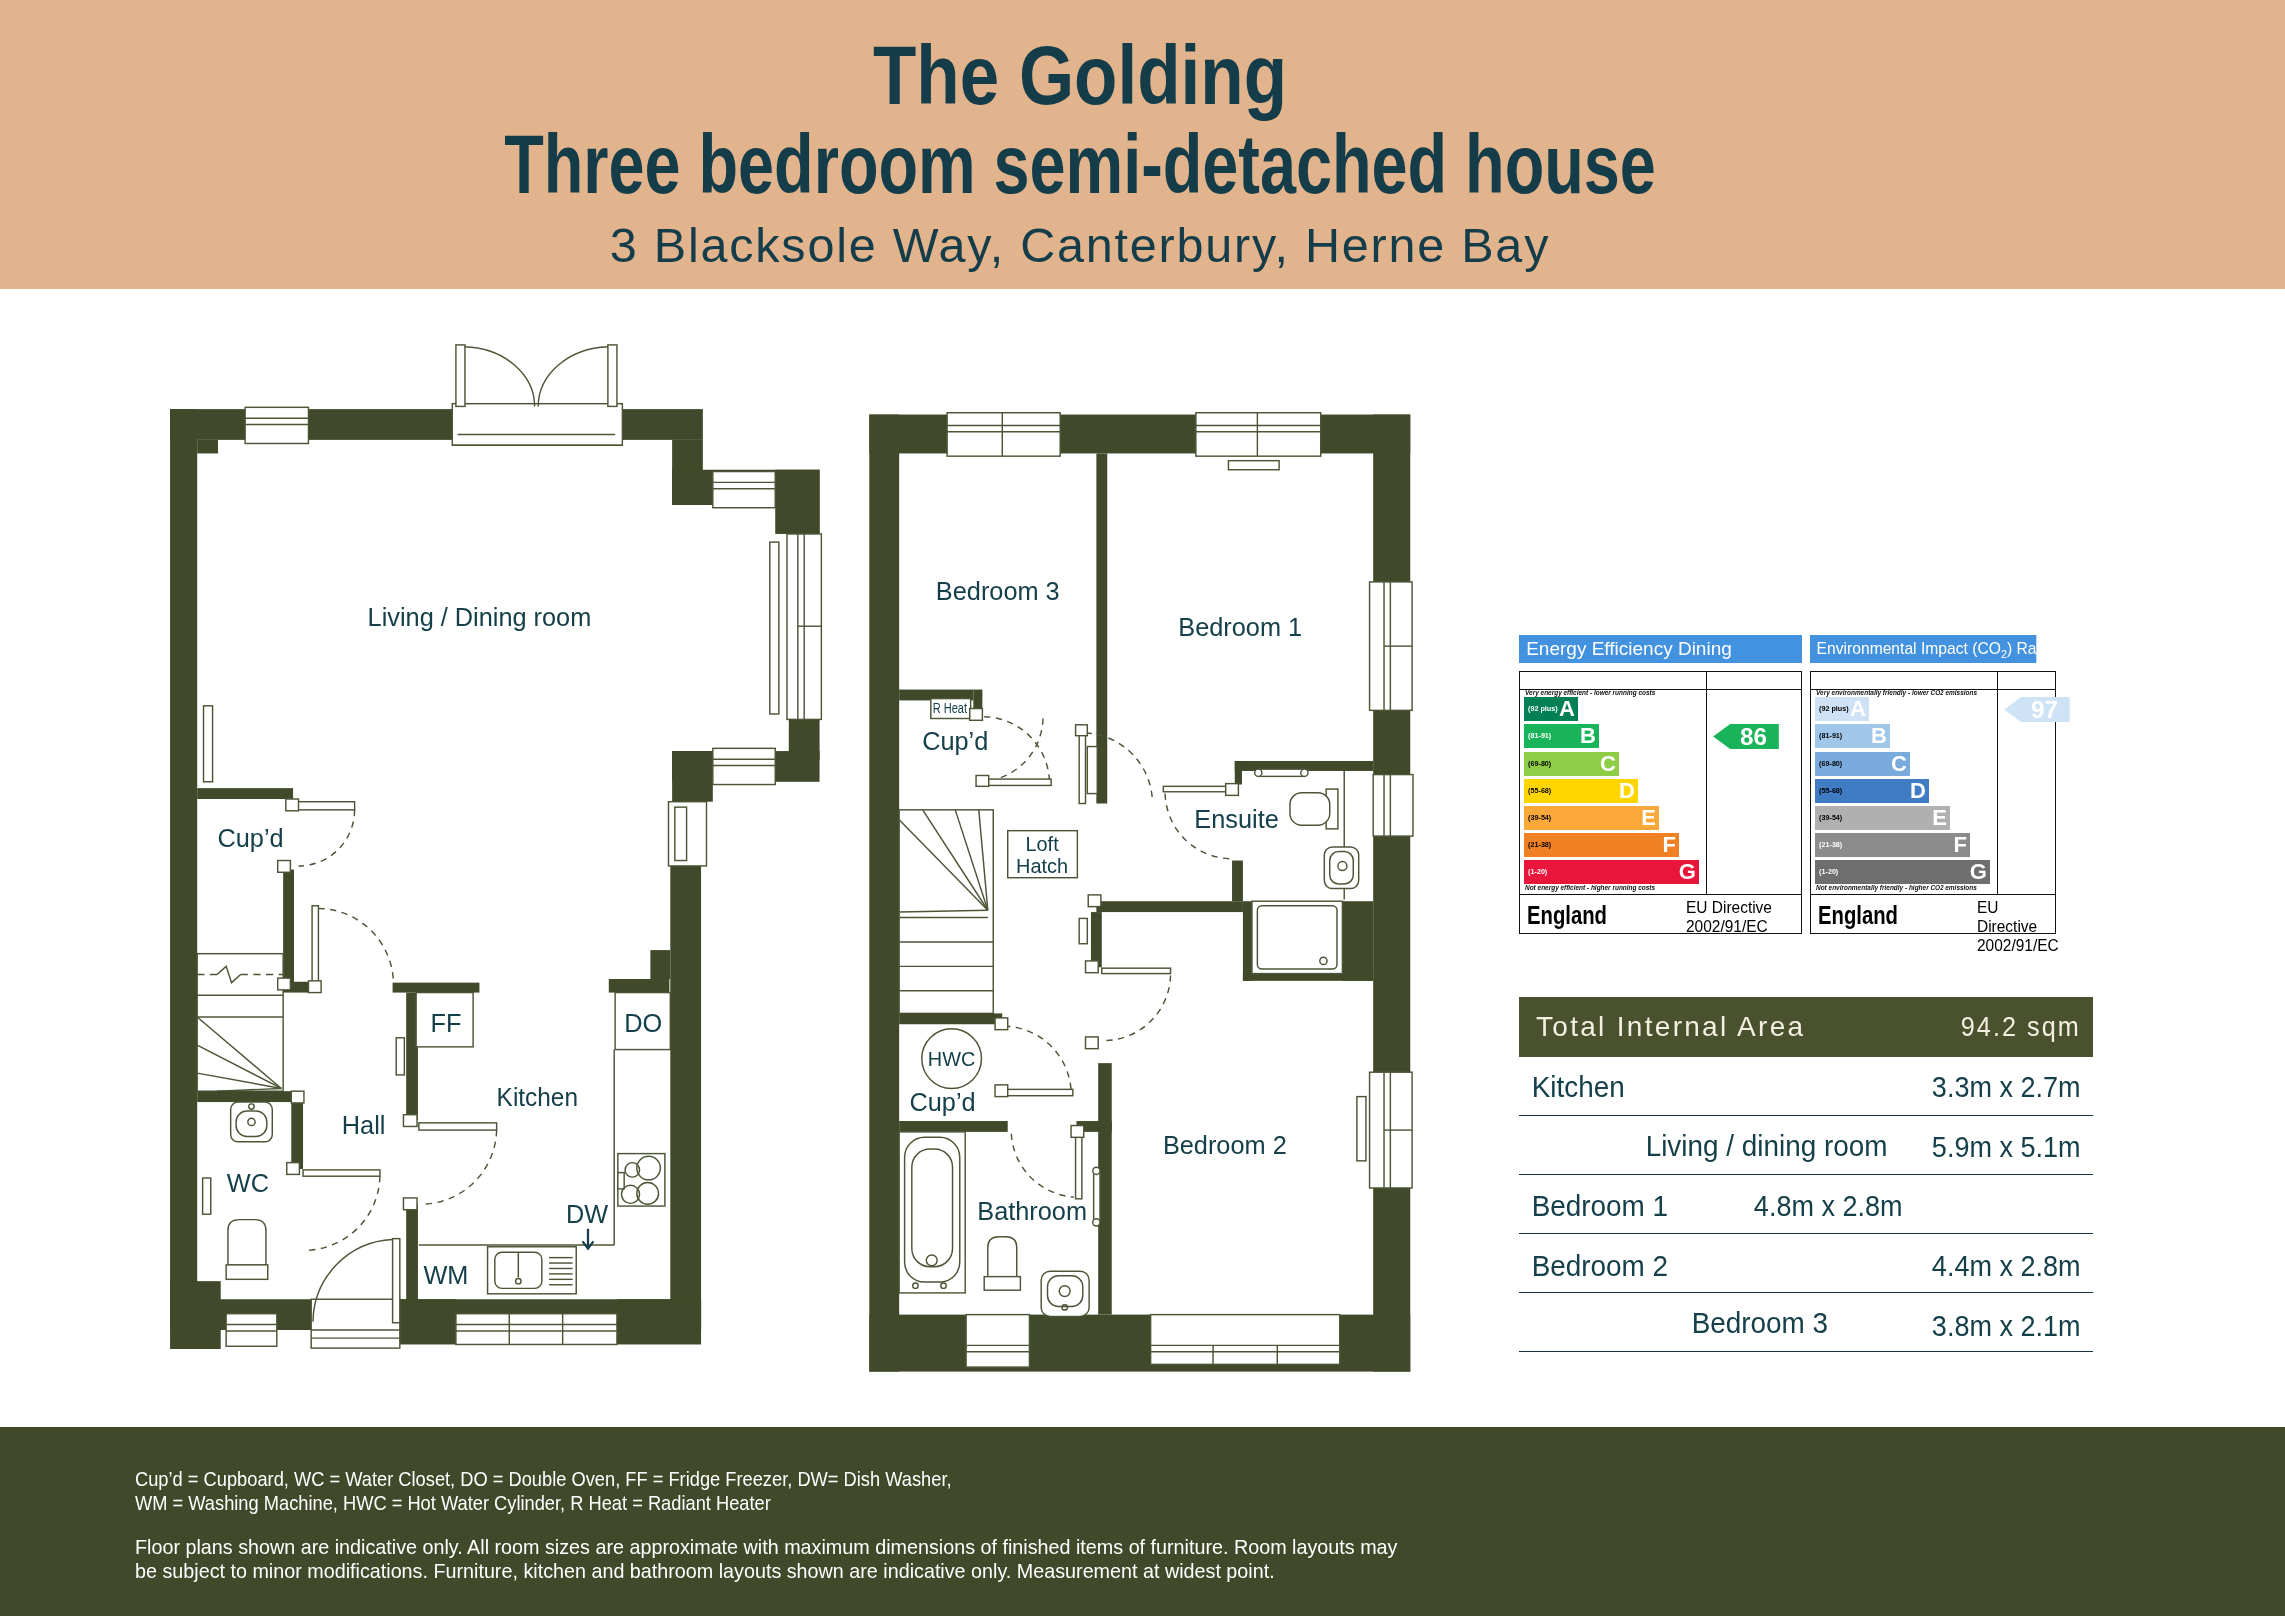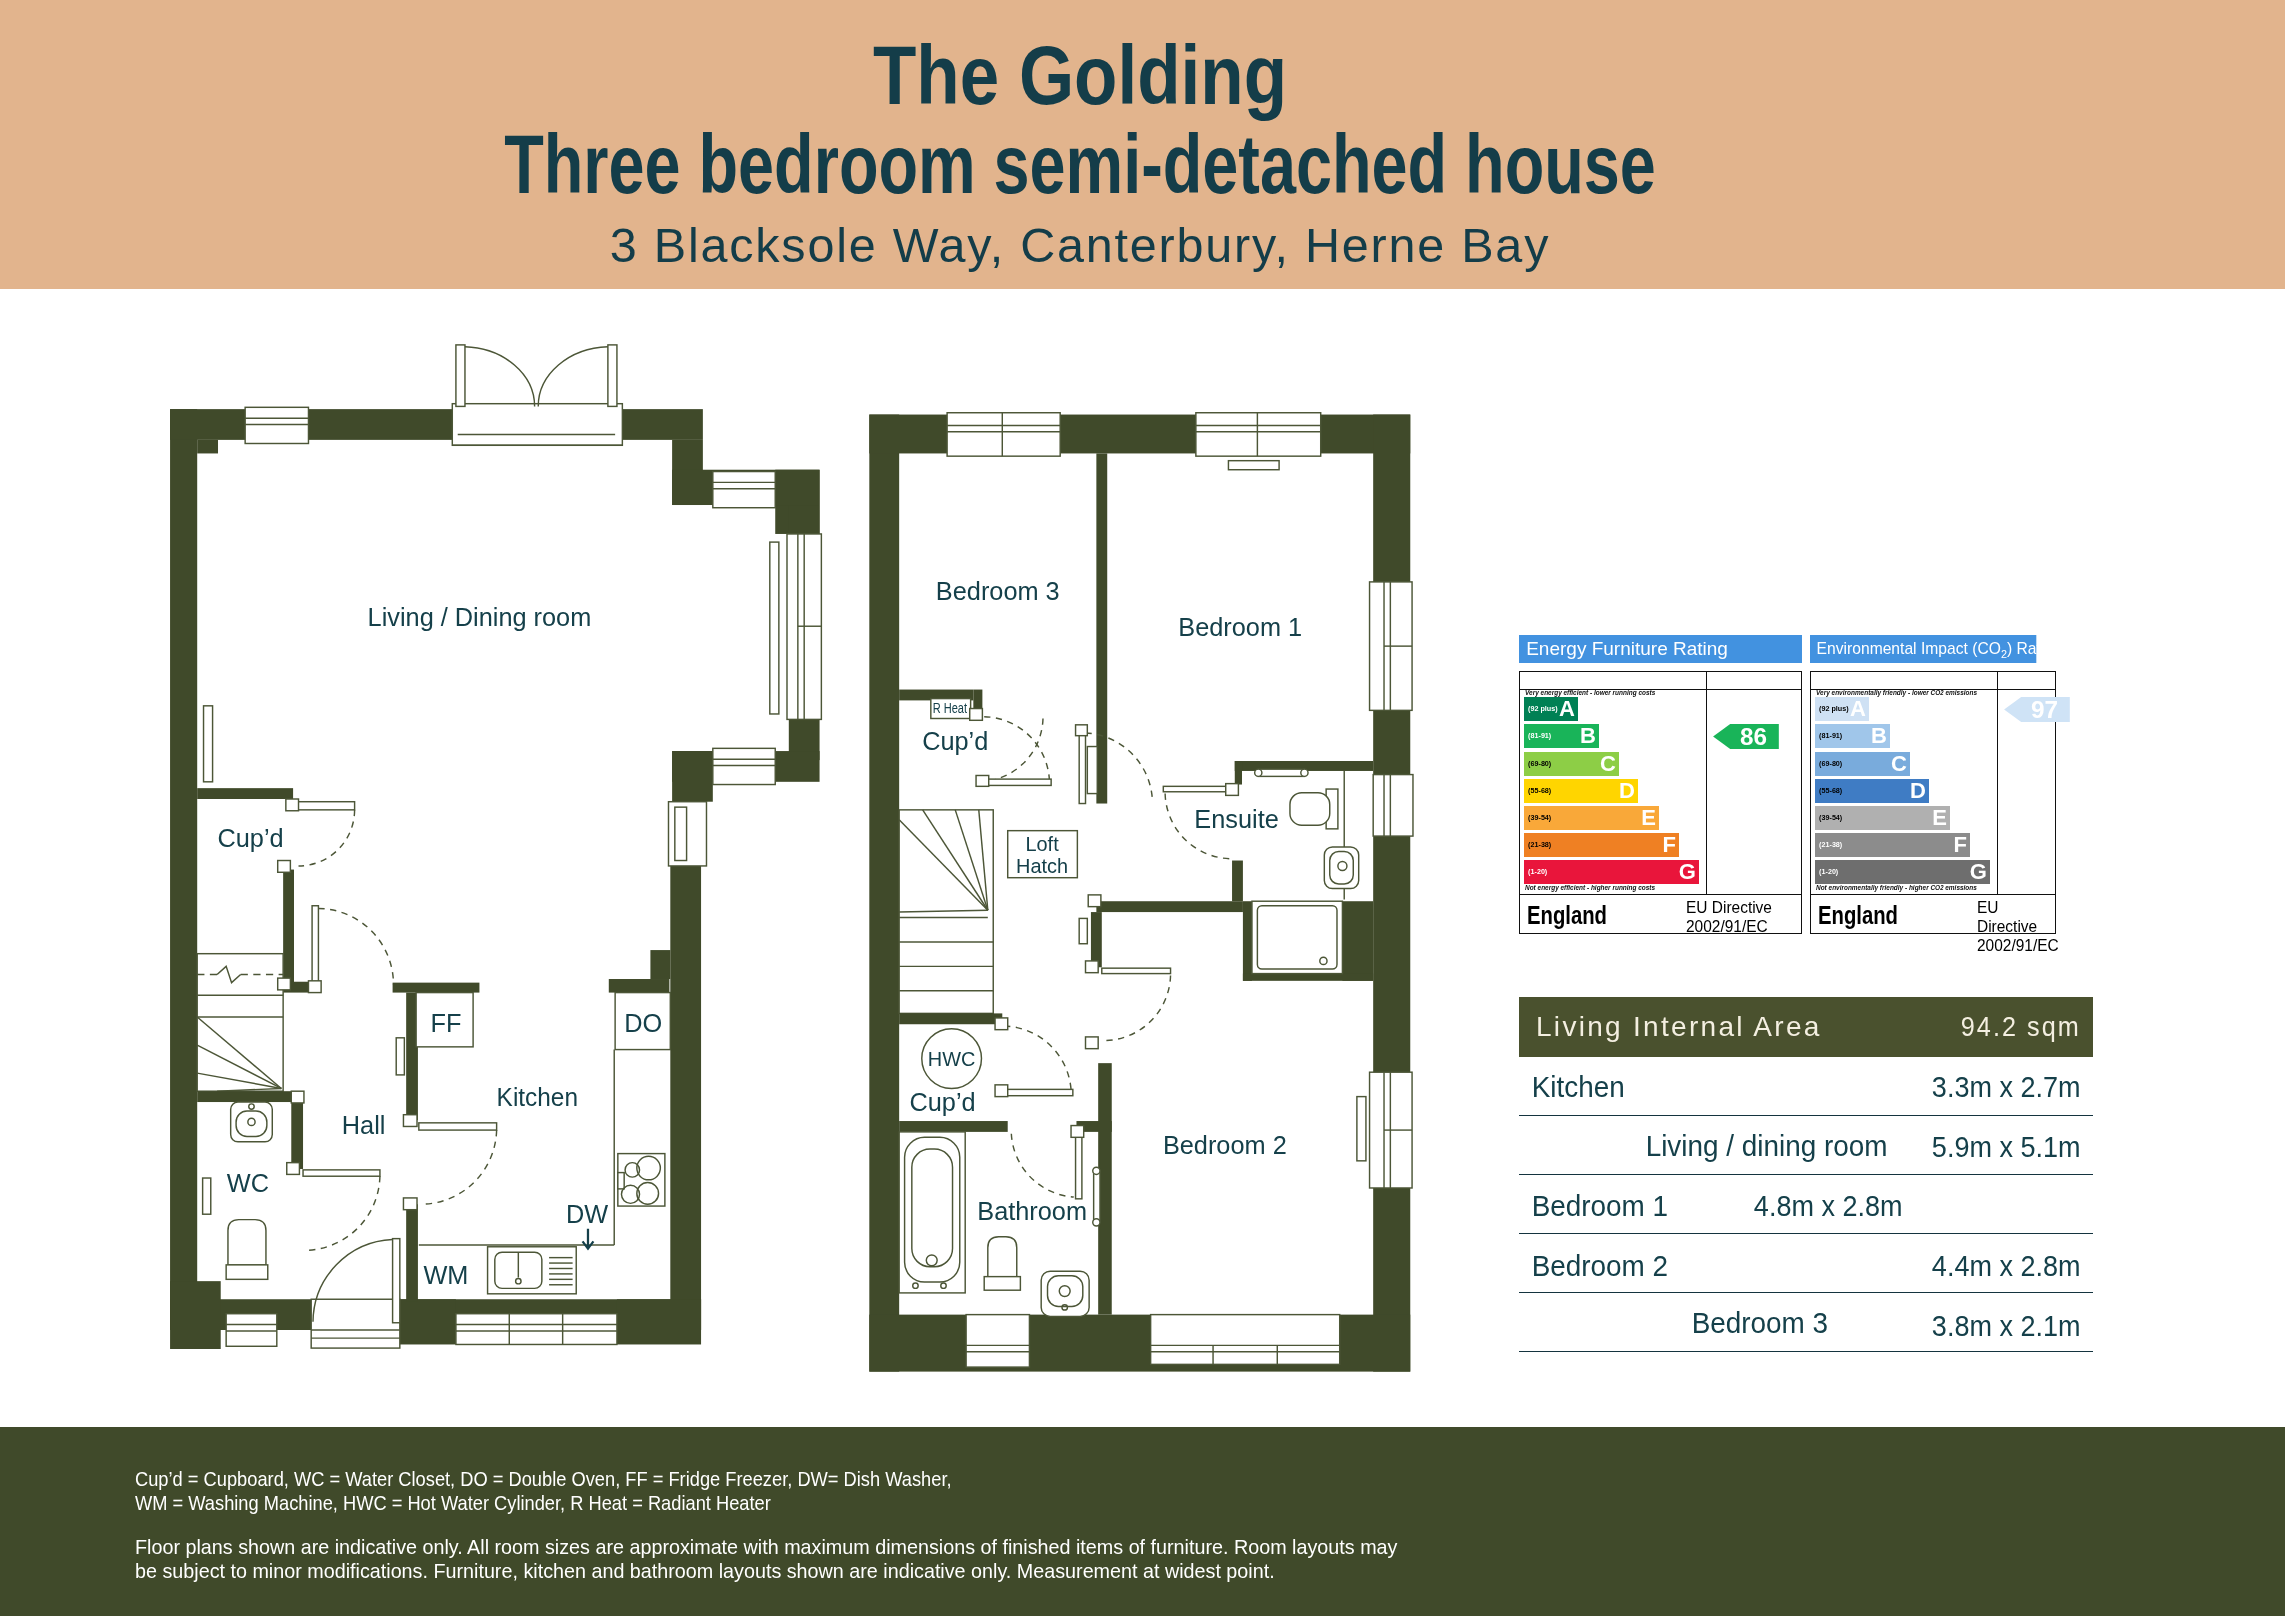--- a/index.html
+++ b/index.html
@@ -382,21 +382,21 @@
 <rect x="1200" y="1062" width="14" height="13"></rect>
 <rect x="1200" y="1146" width="14" height="13"></rect>
 <rect x="1355" y="866" width="14" height="13"></rect>
 <rect x="1100" y="1125" width="14" height="13"></rect>
 <rect x="1100" y="1199" width="14" height="13"></rect>
 <rect x="1184" y="1244" width="14" height="13"></rect>
 </g>
 </svg>
 
 <div class="abs" style="left:1519px;top:635px;width:283px;">
-<div style="height:28px;background:#4292e0;color:#fff;font-size:19px;line-height:28px;padding-left:7.2px;white-space:nowrap;">Energy Furniture Rating</div>
+<div style="height:28px;background:#4292e0;color:#fff;font-size:19px;line-height:28px;padding-left:7.2px;white-space:nowrap;">Energy Efficiency Dining</div>
 <div style="position:relative;margin-top:8.1px;border:1.8px solid #111;height:261px;background:#fff;">
 <div class="abs" style="left:0;top:17px;width:100%;height:0;border-top:1.8px solid #111;"></div>
 <div class="abs" style="left:186px;top:0;width:0;height:223px;border-left:1.8px solid #111;"></div>
 <div class="abs" style="left:0;top:222px;width:100%;height:0;border-top:1.8px solid #111;"></div>
 <div class="abs" style="left:4.5px;top:17px;font-size:6.8px;font-style:italic;font-weight:bold;color:#111;transform:scaleX(0.95);transform-origin:left top;white-space:nowrap;">Very energy efficient - lower running costs</div>
 <div class="abs" style="left:3.6px;top:25px;width:54px;height:24.4px;background:#008054;line-height:24.4px;font-weight:bold;">
           <span style="position:absolute;left:4.5px;top:0;line-height:24.4px;font-size:7.2px;color:#fff;">(92 plus)</span>
           <span style="position:absolute;right:2.7px;top:0;line-height:23.5px;font-size:22px;color:#fff;">A</span>
         </div>
 <div class="abs" style="left:3.6px;top:52px;width:75px;height:24.4px;background:#19b459;line-height:24.4px;font-weight:bold;">
@@ -473,21 +473,21 @@
 <div class="abs" style="left:166px;top:226px;font-size:16.3px;color:#000;line-height:19px;transform:scaleX(0.95);transform-origin:left top;">EU Directive<br>2002/91/EC</div>
 <svg class="abs" style="left:192px;top:23.5px;" width="67" height="27" viewBox="0 0 74 30">
           <polygon points="74,1 20,1 1,15 20,29 74,29" fill="#cfe3f6"></polygon>
           <text x="46" y="24" font-size="27" font-weight="bold" fill="#fff" text-anchor="middle" font-family="Liberation Sans,sans-serif">97</text>
         </svg>
 </div>
 </div>
 
 <div class="abs" style="left:1519px;top:997px;width:574px;color:#15404a;">
 <div style="height:60px;background:#4a512e;color:#f4efe1;font-size:28px;letter-spacing:2.3px;line-height:60px;">
-        <span style="float:left;padding-left:17px;">Living Internal Area</span>
+        <span style="float:left;padding-left:17px;">Total Internal Area</span>
         <span style="float:right;padding-right:13.6px;transform:scaleX(0.9);transform-origin:right center;">94.2 sqm</span>
       </div>
 <div style="height:58px;border-bottom:1.8px solid #14343f;font-size:30px;line-height:60px;">
         <span style="float:left;padding-left:13.6px;transform:scaleX(0.93);transform-origin:left center;">Kitchen</span>
         <span style="float:right;padding-right:13.6px;transform:scaleX(0.9);transform-origin:right center;">3.3m x 2.7m</span>
       </div>
 <div style="height:58px;border-bottom:1.8px solid #14343f;font-size:30px;line-height:60px;">
         <span style="float:left;padding-left:13.6px;transform:scaleX(0.93);transform-origin:left center;">Living / dining room</span>
         <span style="float:right;padding-right:13.6px;transform:scaleX(0.9);transform-origin:right center;">5.9m x 5.1m</span>
       </div>

